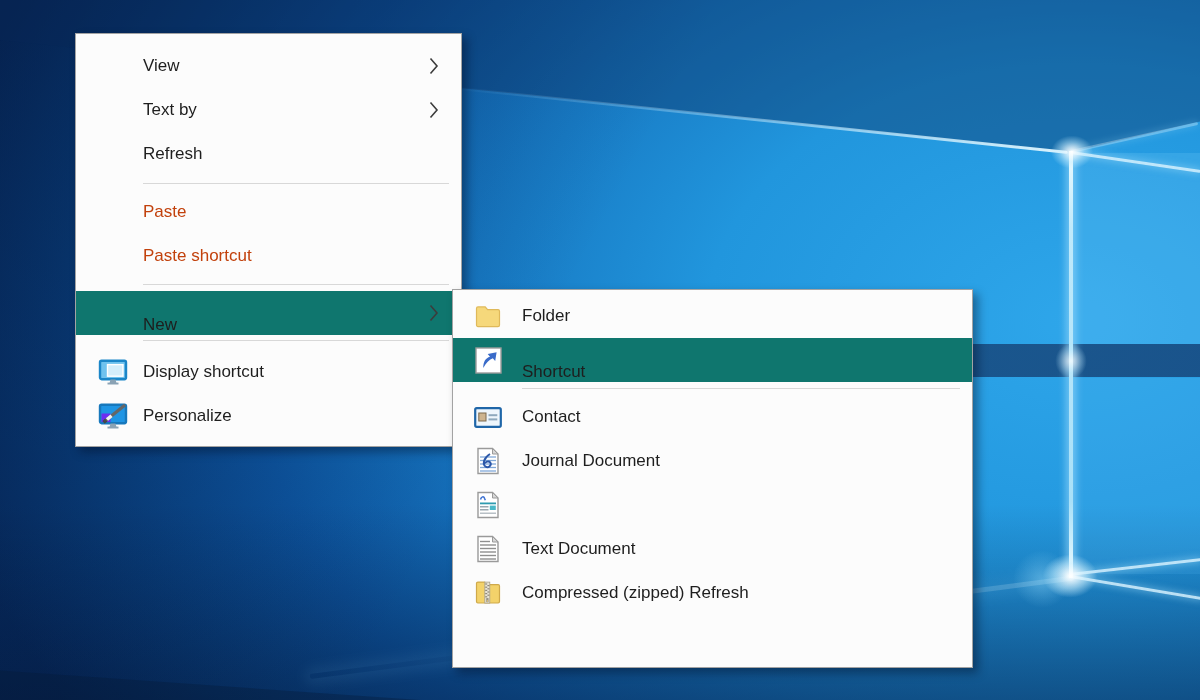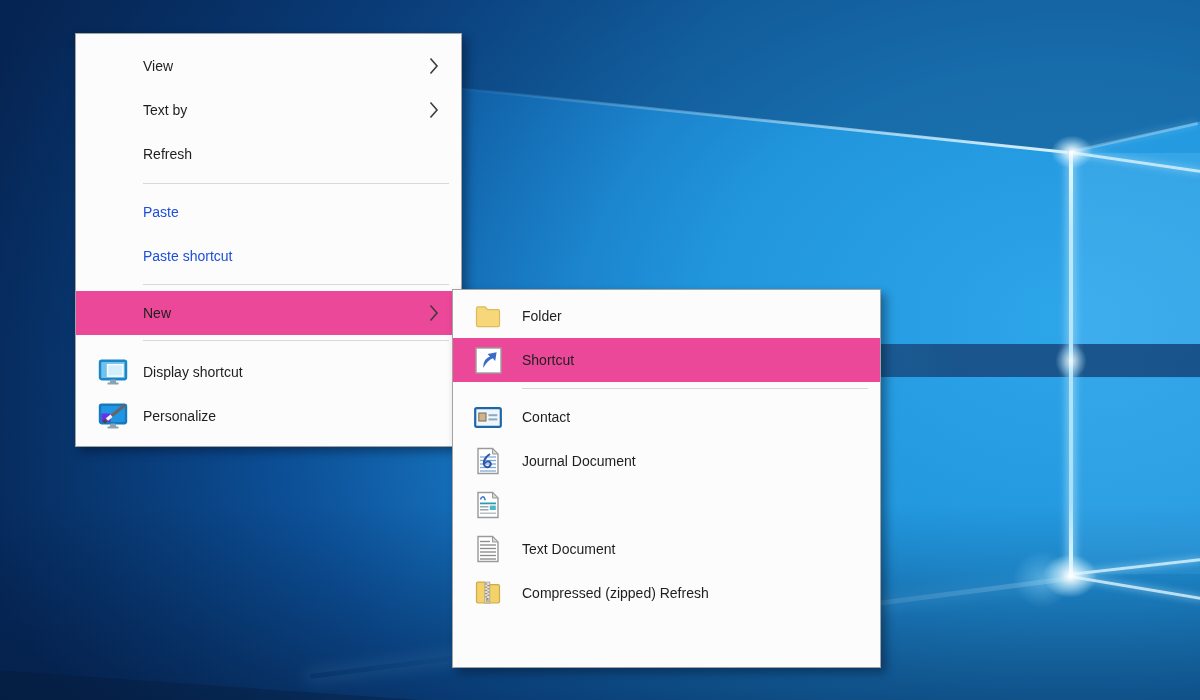--- a/index.html
+++ b/index.html
@@ -49,28 +49,28 @@
   .flare-bottom{left:1032px;top:546px;width:76px;height:60px;
     background:radial-gradient(closest-side, rgba(255,255,255,1), rgba(210,242,255,.55) 42%, rgba(210,242,255,0) 72%);}
   .glow-bl{left:878px;top:543px;width:200px;height:72px;
     background:radial-gradient(closest-side at 82% 50%, rgba(150,220,252,.42), rgba(150,220,252,0) 80%);}
   .wp-dark-bot{left:0;bottom:0;width:420px;height:42px;background:rgba(5,25,55,.35);
     clip-path:polygon(0 30%,100% 100%,0 100%);}
 
   
   .menu{position:absolute;background:#fcfcfc;border:1px solid #a3a3a3;
     box-shadow:5px 5px 9px rgba(0,10,30,.40);box-sizing:border-box;
-    color:#1e1e1e;font-size:14px;}
+    color:#1e1e1e;font-size:17px;}
   .main-menu{left:75px;top:33px;width:387px;height:414px;padding:10px 0 8px;z-index:10;}
-  .submenu{left:452px;top:289px;width:429px;height:379px;padding:4px 0 8px;z-index:20;}
+  .submenu{left:452px;top:289px;width:521px;height:379px;padding:4px 0 8px;z-index:20;}
 
   .mi{position:relative;height:44px;display:flex;align-items:center;padding-left:67px;}
   .submenu .mi{padding-left:69px;}
-  .mi.selected{background:#ec4899;}
-  .mi.disabled{color:#1d4ed8;}
+  .mi.selected{background:#0f766e;align-items:flex-end;}
+  .mi.disabled{color:#c2410c;}
   .mi-icon{position:absolute;left:22px;top:50%;transform:translateY(-50%);
     width:30px;height:30px;display:flex;align-items:center;justify-content:center;}
   .submenu .mi-icon{left:20px;}
   .mi-arrow{position:absolute;right:22px;top:50%;transform:translateY(-50%);display:flex;}
   .sep{border-top:1px solid #d8d8d8;margin:6px 12px 6px 67px;}
   .submenu .sep{margin-left:69px;}
   .sep.sep-a{margin-top:7px;}
   .sep.sep-c{margin-bottom:9px;margin-top:5px;}
   .mi-label{white-space:nowrap;}
 </style>

